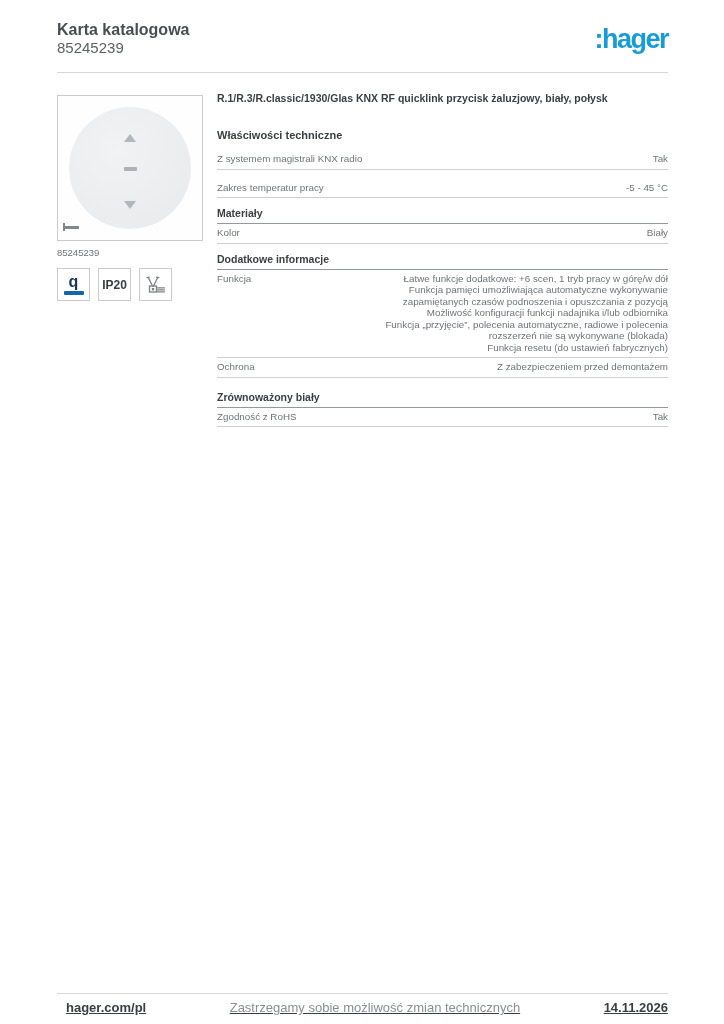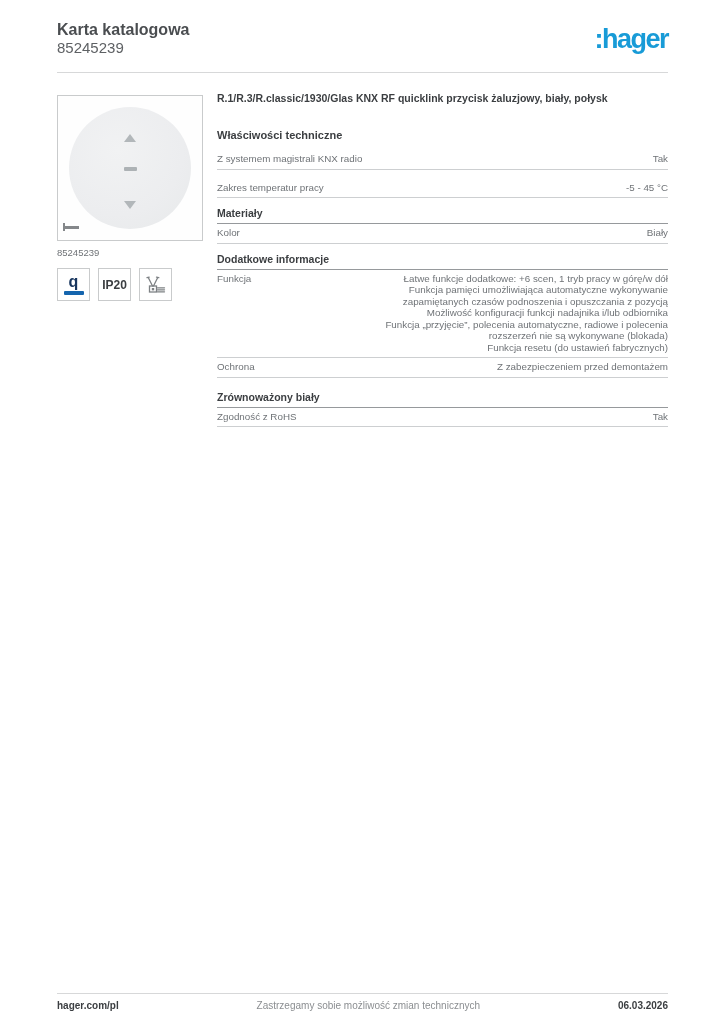--- a/index.html
+++ b/index.html
@@ -76,23 +76,24 @@
     font-size: 9.8px; color: #6f7377;
     padding: 3px 0 4px 0; border-bottom: 1px solid #cdcfd1;
     line-height: 11.5px;
   }
   .prop-label { text-align: right; flex: 0 0 auto; }
   .prop-value { text-align: right; margin-left: 20px; white-space: pre-line; }
 
   
   .footer-rule { position: absolute; left: 57px; right: 56px; top: 993px; height: 1px; background: #d7d8d9; }
   .footer {
-    position: absolute; left: 57px; right: 56px; top: 1000px;
+    position: absolute; left: 66px; right: 56px; top: 1000px;
     display: flex; justify-content: space-between; align-items: baseline;
-    font-size: 10px;
+    font-size: 13px;
+    text-decoration: underline;
   }
   .footer-left  { font-weight: bold; color: #3b3e41; }
   .footer-center{ color: #8b8e91; }
   .footer-right { font-weight: bold; color: #3b3e41; }
 
   svg .stroke { stroke: #7d8184; stroke-width: 1.3; fill: none; stroke-linecap: round; }
 </style>
 </head>
 <body>
 
@@ -192,16 +193,16 @@
         <span class="prop-label">Zgodność z RoHS</span>
         <span class="prop-value">Tak</span>
       </div>
     </div>
   </div>
 
   <div class="footer-rule"></div>
   <div class="footer">
     <span class="footer-left">hager.com/pl</span>
     <span class="footer-center">Zastrzegamy sobie możliwość zmian technicznych</span>
-    <span class="footer-right">06.03.2026</span>
+    <span class="footer-right">14.11.2026</span>
   </div>
 
 </div>
 
 </body></html>

